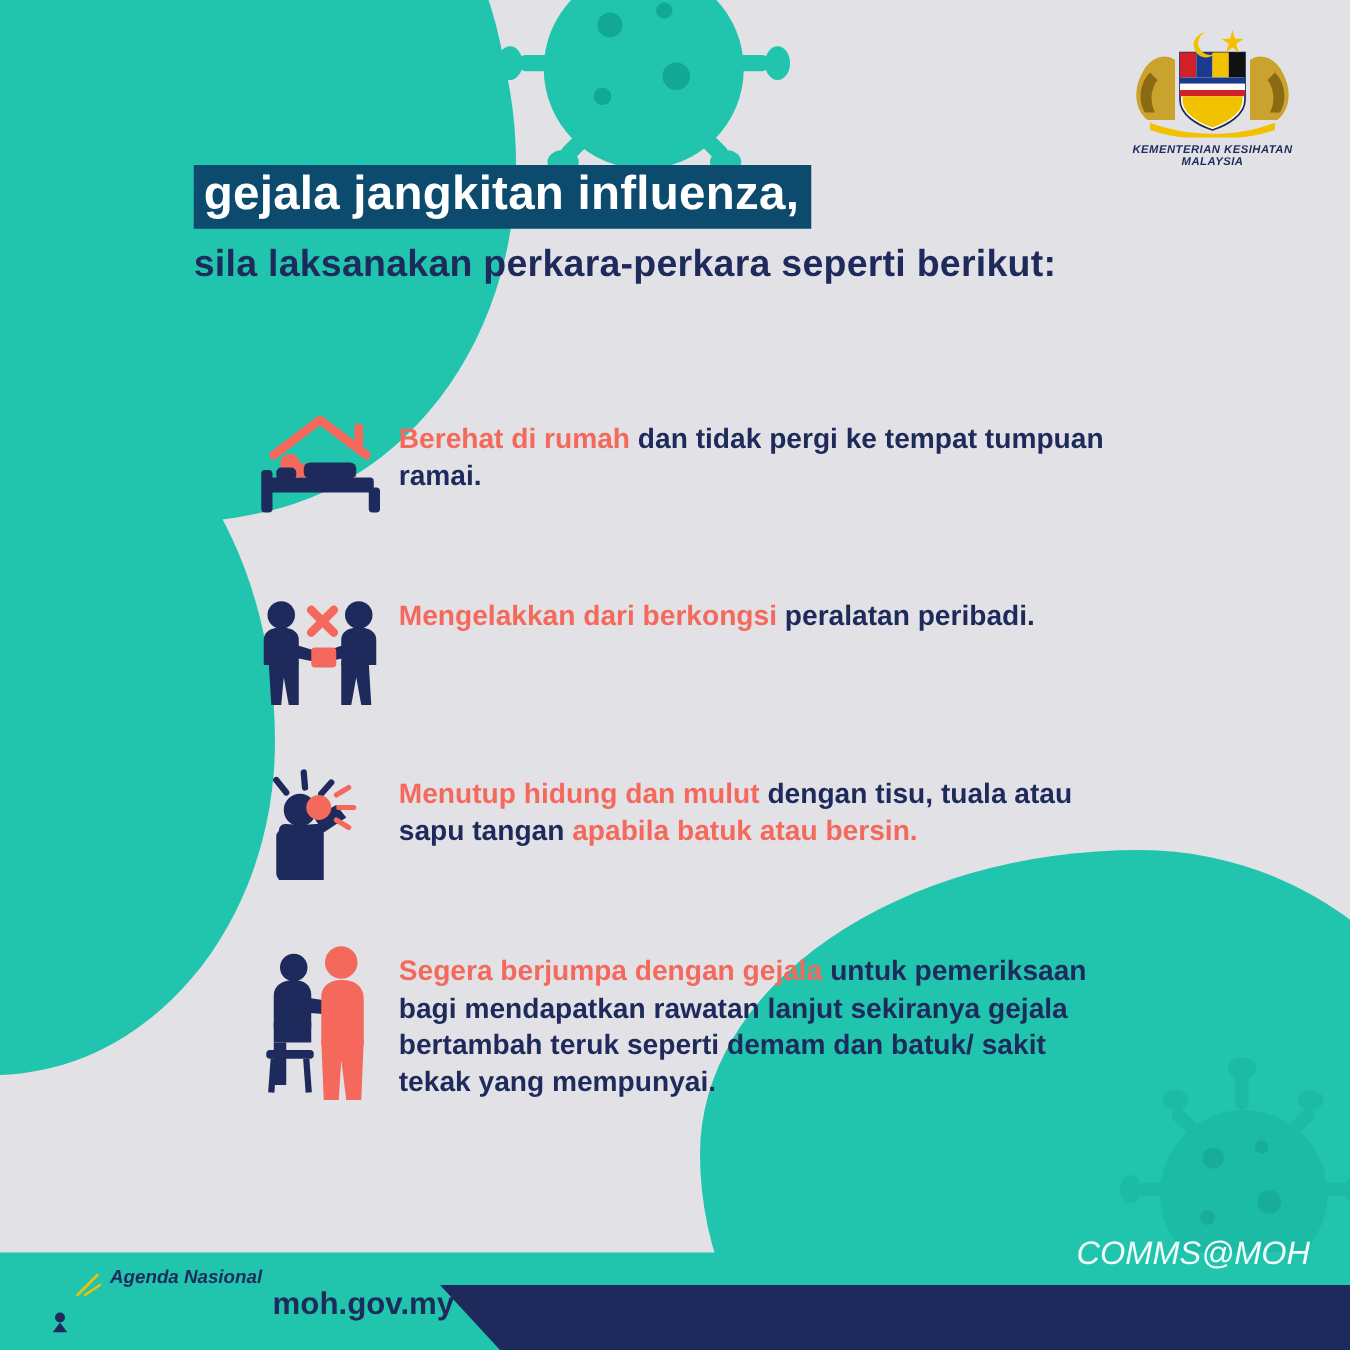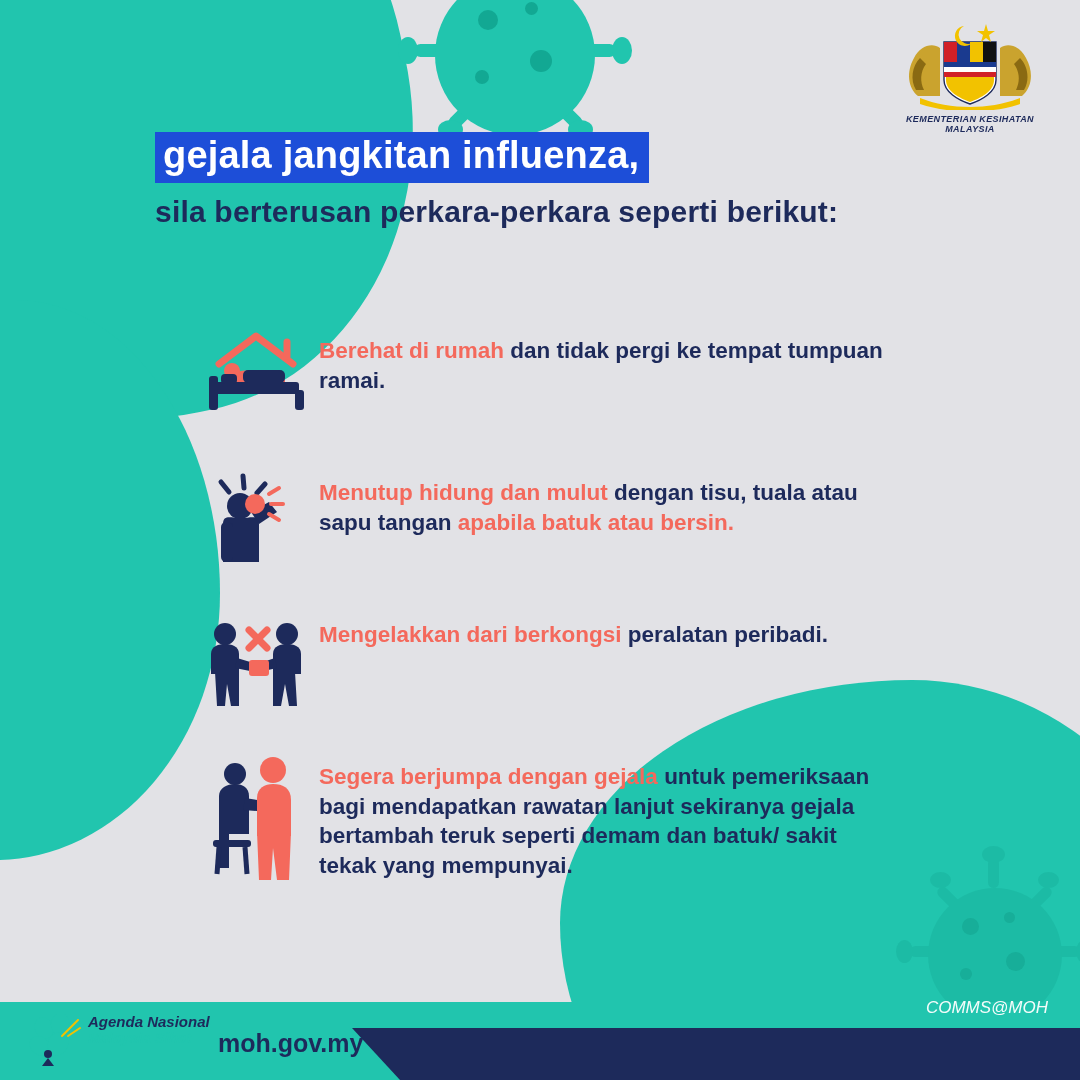--- a/index.html
+++ b/index.html
@@ -50,21 +50,21 @@
     font-size:9px;letter-spacing:.4px;color:#1d2a5b;font-weight:bold;margin-top:4px;
   }
 
   
   .headline{position:absolute;left:155px;top:132px;width:860px;}
   .h-line1{
     font-size:29px;font-weight:bold;color:#1d2a5b;letter-spacing:.2px;
     margin-bottom:8px;
   }
   .h-line2{
-    display:inline-block;background:#1d4ed8;color:#ffffff;
+    display:inline-block;background:#0c4a6e;color:#ffffff;
     font-size:38px;font-weight:bold;letter-spacing:.2px;
     padding:4px 10px 7px 8px;line-height:1.05;
   }
   .h-line3{
     font-size:30px;font-weight:bold;color:#1d2a5b;letter-spacing:.2px;margin-top:12px;
   }
 
   
   .list{position:absolute;left:199px;top:330px;width:700px;}
   .item{display:flex;align-items:flex-start;margin-bottom:46px;}
@@ -77,21 +77,21 @@
   
   .logo-anms{position:absolute;left:28px;bottom:14px;display:flex;align-items:flex-start;}
   .anms-flower{width:56px;height:52px;position:relative;}
   .anms-text{margin-left:4px;line-height:1.05;}
   .anms-t1{font-size:15px;font-weight:bold;color:#1d2a5b;font-style:italic;}
   .anms-t2{font-size:15px;font-weight:bold;color:#21c5ae;font-style:italic;}
   .website{
     position:absolute;left:218px;bottom:22px;font-size:25px;font-weight:bold;color:#1d2a5b;
   }
   .comms{
-    position:absolute;right:32px;bottom:62px;color:#ffffff;font-size:17px;
+    position:absolute;right:32px;bottom:62px;color:#ffffff;font-size:26px;
     font-style:italic;opacity:.95;
   }
   .source{
     position:absolute;right:32px;bottom:14px;color:#ffffff;font-size:19px;font-style:italic;
   }
 </style>
 </head>
 <body>
 
 <div class="stage">
@@ -174,41 +174,64 @@
         <polygon points="86,6 88,13 95,13 89,17 91,24 86,20 81,24 83,17 77,13 84,13" fill="#f2c200"></polygon>
 
         <path d="M20 80 C50 92 90 92 120 80 L120 86 C90 96 50 96 20 86 Z" fill="#f2c200"></path>
       </svg>
     </div>
     <div class="crest-caption">KEMENTERIAN KESIHATAN MALAYSIA</div>
   </div>
 
   <div class="headline">
     <div><span class="h-line2">gejala jangkitan influenza,</span></div>
-    <div class="h-line3">sila berterusan perkara-perkara  seperti berikut:</div>
+    <div class="h-line3">sila laksanakan perkara-perkara  seperti berikut:</div>
   </div>
 
   <div class="list">
 
     <div class="item">
       <div class="item-icon">
         <svg viewBox="0 0 120 96" width="120" height="96">
           <path d="M20 34 L57 6 L94 34" fill="none" stroke="#f4695c" stroke-width="7" stroke-linecap="round" stroke-linejoin="round"></path>
           <path d="M88 12 L88 26" stroke="#f4695c" stroke-width="7" stroke-linecap="round"></path>
           <rect x="14" y="52" width="86" height="12" rx="3" fill="#1d2a5b"></rect>
           <rect x="10" y="46" width="9" height="34" rx="3" fill="#1d2a5b"></rect>
           <rect x="96" y="60" width="9" height="20" rx="3" fill="#1d2a5b"></rect>
           <path d="M30 52 C30 42 44 38 56 42 L86 50 L86 52 Z" fill="#f4695c"></path>
           <rect x="44" y="40" width="42" height="13" rx="5" fill="#1d2a5b"></rect>
           <circle cx="33" cy="41" r="8" fill="#f4695c"></circle>
           <rect x="22" y="44" width="16" height="10" rx="4" fill="#1d2a5b"></rect>
         </svg>
       </div>
       <div class="item-text">
         <span class="hl">Berehat di rumah</span><span> dan tidak pergi ke tempat tumpuan ramai.</span>
+      </div>
+    </div>
+
+    <div class="item">
+      <div class="item-icon">
+        <svg viewBox="0 0 120 96" width="120" height="96">
+          <circle cx="26" cy="20" r="11" fill="#1d2a5b"></circle>
+          <path d="M12 40 C12 32 20 30 26 30 C32 30 40 32 40 40 L40 60 L12 60 Z" fill="#1d2a5b"></path>
+          <path d="M16 58 L18 92 L26 92 L28 70 L32 92 L40 92 L40 58 Z" fill="#1d2a5b"></path>
+          <path d="M38 44 L58 50 L56 58 L36 54 Z" fill="#1d2a5b"></path>
+          <circle cx="88" cy="20" r="11" fill="#1d2a5b"></circle>
+          <path d="M74 40 C74 32 82 30 88 30 C94 30 102 32 102 40 L102 60 L74 60 Z" fill="#1d2a5b"></path>
+          <path d="M74 58 L74 92 L82 92 L86 70 L90 92 L98 92 L96 58 Z" fill="#1d2a5b"></path>
+          <path d="M76 44 L58 50 L60 58 L78 54 Z" fill="#1d2a5b"></path>
+          <rect x="50" y="46" width="20" height="16" rx="3" fill="#f4695c"></rect>
+          <g stroke="#f4695c" stroke-width="7" stroke-linecap="round">
+            <path d="M50 16 L68 34"></path>
+            <path d="M68 16 L50 34"></path>
+          </g>
+        </svg>
+      </div>
+      <div class="item-text">
+        <span class="hl">Mengelakkan dari berkongsi</span><span> peralatan peribadi.</span>
       </div>
     </div>
 
     <div class="item">
       <div class="item-icon">
         <svg viewBox="0 0 120 96" width="120" height="96">
           <g stroke="#1d2a5b" stroke-width="5" stroke-linecap="round">
             <path d="M22 10 L30 20"></path>
             <path d="M44 4 L45 16"></path>
             <path d="M66 12 L58 21"></path>
@@ -225,43 +248,20 @@
           </g>
         </svg>
       </div>
       <div class="item-text">
         <span class="hl">Menutup hidung dan mulut</span><span> dengan tisu, tuala atau sapu tangan </span><span class="hl">apabila batuk atau bersin.</span>
       </div>
     </div>
 
     <div class="item">
       <div class="item-icon">
-        <svg viewBox="0 0 120 96" width="120" height="96">
-          <circle cx="26" cy="20" r="11" fill="#1d2a5b"></circle>
-          <path d="M12 40 C12 32 20 30 26 30 C32 30 40 32 40 40 L40 60 L12 60 Z" fill="#1d2a5b"></path>
-          <path d="M16 58 L18 92 L26 92 L28 70 L32 92 L40 92 L40 58 Z" fill="#1d2a5b"></path>
-          <path d="M38 44 L58 50 L56 58 L36 54 Z" fill="#1d2a5b"></path>
-          <circle cx="88" cy="20" r="11" fill="#1d2a5b"></circle>
-          <path d="M74 40 C74 32 82 30 88 30 C94 30 102 32 102 40 L102 60 L74 60 Z" fill="#1d2a5b"></path>
-          <path d="M74 58 L74 92 L82 92 L86 70 L90 92 L98 92 L96 58 Z" fill="#1d2a5b"></path>
-          <path d="M76 44 L58 50 L60 58 L78 54 Z" fill="#1d2a5b"></path>
-          <rect x="50" y="46" width="20" height="16" rx="3" fill="#f4695c"></rect>
-          <g stroke="#f4695c" stroke-width="7" stroke-linecap="round">
-            <path d="M50 16 L68 34"></path>
-            <path d="M68 16 L50 34"></path>
-          </g>
-        </svg>
-      </div>
-      <div class="item-text">
-        <span class="hl">Mengelakkan dari berkongsi</span><span> peralatan peribadi.</span>
-      </div>
-    </div>
-
-    <div class="item">
-      <div class="item-icon">
         <svg viewBox="0 0 120 130" width="120" height="130">
           <circle cx="36" cy="18" r="11" fill="#1d2a5b"></circle>
           <path d="M20 40 C20 32 28 28 36 28 C44 28 50 32 50 40 L50 66 L20 66 Z" fill="#1d2a5b"></path>
           <path d="M20 62 L20 78 L50 78 L50 62 Z" fill="#1d2a5b"></path>
           <rect x="20" y="78" width="10" height="34" fill="#1d2a5b"></rect>
           <path d="M46 42 L72 46 L70 56 L44 54 Z" fill="#1d2a5b"></path>
           <g stroke="#1d2a5b" stroke-width="5" fill="none">
             <rect x="14" y="84" width="38" height="7" rx="3" fill="#1d2a5b" stroke="none"></rect>
             <path d="M20 91 L18 118"></path>
             <path d="M46 91 L48 118"></path>

